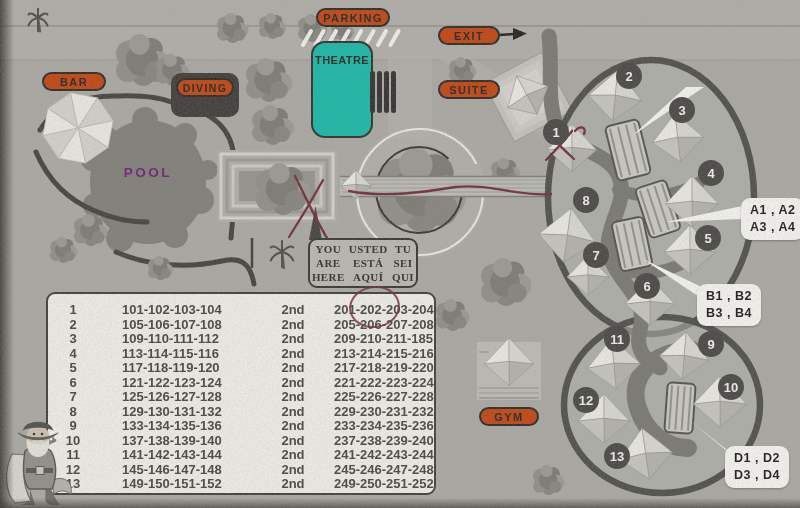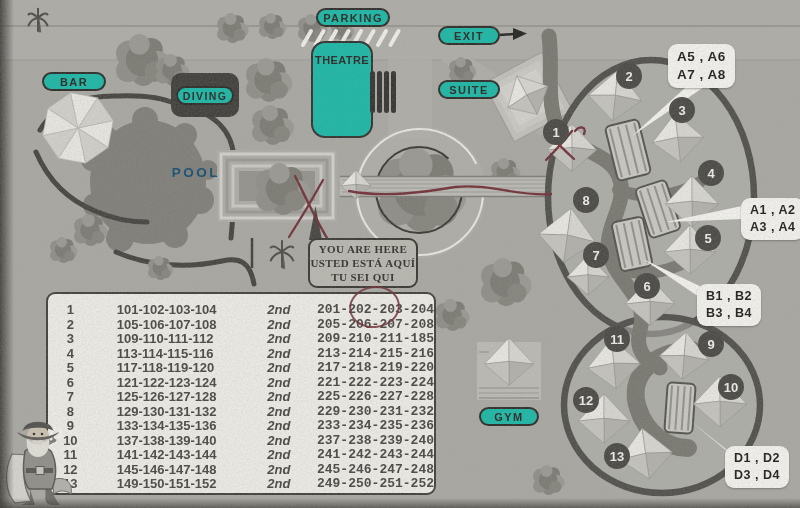--- a/index.html
+++ b/index.html
@@ -1,47 +1,47 @@
 <!DOCTYPE html>
 <html><head>
 <meta charset="utf-8">
 <style>
   html,body{margin:0;padding:0;background:#7b7a76;}
   .stage{position:relative;width:800px;height:508px;overflow:hidden;background:#a9a8a2;
          font-family:"Liberation Sans",sans-serif;}
   .stage svg.art{position:absolute;left:0;top:0;z-index:0;}
-  .pill{position:absolute;z-index:2;background:#14b8a6;border:2px solid #272623;border-radius:11px;
+  .pill{position:absolute;z-index:2;background:#c2410c;border:2px solid #272623;border-radius:11px;
         height:19px;box-sizing:border-box;display:flex;align-items:center;justify-content:center;
         font:700 11px "Liberation Sans",sans-serif;letter-spacing:1.4px;color:#23221f;}
   .dark-pad{position:absolute;z-index:1;background:#3a3936;border-radius:10px;}
   .theatre{position:absolute;z-index:2;left:311px;top:41px;width:62px;height:97px;box-sizing:border-box;
            background:#14b8a6;border:2.5px solid #2c2b29;border-radius:14px;text-align:center;
            font:700 11px "Liberation Sans",sans-serif;color:#232220;padding-top:11px;letter-spacing:.4px;}
   .ribs{position:absolute;z-index:2;left:370px;top:71px;display:flex;gap:2px;}
   .ribs i{display:block;width:5px;height:42px;background:#2e2d2b;border-radius:2.5px;}
   .yah{position:absolute;z-index:2;left:308px;top:238px;width:110px;height:50px;box-sizing:border-box;
-       background:#bab8b1;border:2.5px solid #33322e;border-radius:9px;display:flex;flex-direction:column;
+       background:#bab8b1;border:2.5px solid #33322e;border-radius:9px;display:flex;flex-direction:row;
        align-items:center;justify-content:center;font:700 11px/1.3 "Liberation Serif",serif;
        color:#2d2c29;letter-spacing:.4px;text-align:center;}
   .callout{position:absolute;z-index:2;background:#f7f6f2;border-radius:9px;padding:4px 9px;
            font:700 13px/1.35 "Liberation Sans",sans-serif;color:#181714;letter-spacing:.5px;
            box-shadow:0 1px 2px rgba(30,28,25,.35);white-space:nowrap;}
   .num{position:absolute;z-index:2;width:26px;height:26px;border-radius:50%;background:#454441;
        color:#f1f0eb;font:700 13px "Liberation Sans",sans-serif;display:flex;align-items:center;
        justify-content:center;transform:translate(-50%,-50%);}
   .pool-label{position:absolute;z-index:2;left:148px;top:172px;transform:translate(-50%,-50%);
-       color:#0c4a6e;font:700 13.5px "Liberation Sans",sans-serif;letter-spacing:2.5px;margin-left:48px;}
+       color:#701a75;font:700 13.5px "Liberation Sans",sans-serif;letter-spacing:2.5px;}
   .room-table{position:absolute;z-index:2;left:46px;top:292px;width:390px;height:203px;box-sizing:border-box;
        background:#f0efe9;border:2.5px solid #3c3b37;border-radius:9px;padding-top:9px;overflow:hidden;}
   .room-table table{border-collapse:collapse;width:100%;}
   .room-table td{font:700 13px/14.5px "Liberation Sans",sans-serif;color:#454340;padding:0;white-space:nowrap;}
   .room-table td.c0{width:50px;text-align:center;}
   .room-table td.c1{width:140px;text-align:left;padding-left:24px;}
-  .room-table td.c2{width:62px;text-align:center;font-style:italic;}
-  .room-table td.c3{text-align:left;padding-left:10px;font-family:Liberation Mono, monospace;}
+  .room-table td.c2{width:62px;text-align:center;}
+  .room-table td.c3{text-align:left;padding-left:10px;}
   .red-circle{position:absolute;z-index:3;left:349px;top:286px;width:47px;height:38px;
        border:2.3px solid #6f2b33;border-radius:50%;transform:rotate(-8deg);opacity:.85;}
   .mascot{position:absolute;left:0;top:412px;z-index:4;}
   .edge-left{position:absolute;z-index:8;left:0;top:0;width:14px;height:508px;pointer-events:none;
        background:linear-gradient(to right,rgba(40,38,34,.8),rgba(40,38,34,0));}
   .edge-bottom{position:absolute;z-index:8;left:0;bottom:0;width:800px;height:10px;pointer-events:none;
        background:linear-gradient(to top,rgba(45,44,40,.65),rgba(45,44,40,0));}
   .grain{position:absolute;inset:0;z-index:9;pointer-events:none;opacity:.5;}
 </style>
 </head>
@@ -518,42 +518,38 @@
     </g>
   </svg>
 
   <div class="pill" style="left:42px;top:72px;width:64px">BAR</div>
   <div class="pill" style="left:316px;top:8px;width:74px">PARKING</div>
   <div class="pill" style="left:438px;top:26px;width:62px">EXIT</div>
   <div class="pill" style="left:438px;top:80px;width:62px">SUITE</div>
   <div class="pill" style="left:479px;top:407px;width:60px">GYM</div>
 
   <div class="dark-pad" style="left:171px;top:73px;width:68px;height:44px"></div>
-  <div class="pill" style="left:176px;top:86px;width:58px;font-size:10.5px">DIVING</div>
+  <div class="pill" style="left:176px;top:78px;width:58px;font-size:10.5px">DIVING</div>
 
   <div class="theatre">THEATRE</div>
   <div class="ribs">
       <i></i>
       <i></i>
       <i></i>
       <i></i>
     </div>
 
   <div class="pool-label">POOL</div>
 
   <div class="yah">
     <div>YOU ARE HERE</div>
     <div>USTED ESTÁ AQUÍ</div>
     <div>TU SEI QUI</div>
   </div>
 
-  <div class="callout" style="left:668px;top:44px;font-size:13.5px">
-    <div>A5 , A6</div>
-    <div>A7 , A8</div>
-  </div>
   <div class="callout" style="left:741px;top:198px;font-size:12.5px">
     <div>A1 , A2</div>
     <div>A3 , A4</div>
   </div>
   <div class="callout" style="left:697px;top:284px;font-size:12.5px">
     <div>B1 , B2</div>
     <div>B3 , B4</div>
   </div>
   <div class="callout" style="left:725px;top:446px;font-size:12.5px">
     <div>D1 , D2</div>

